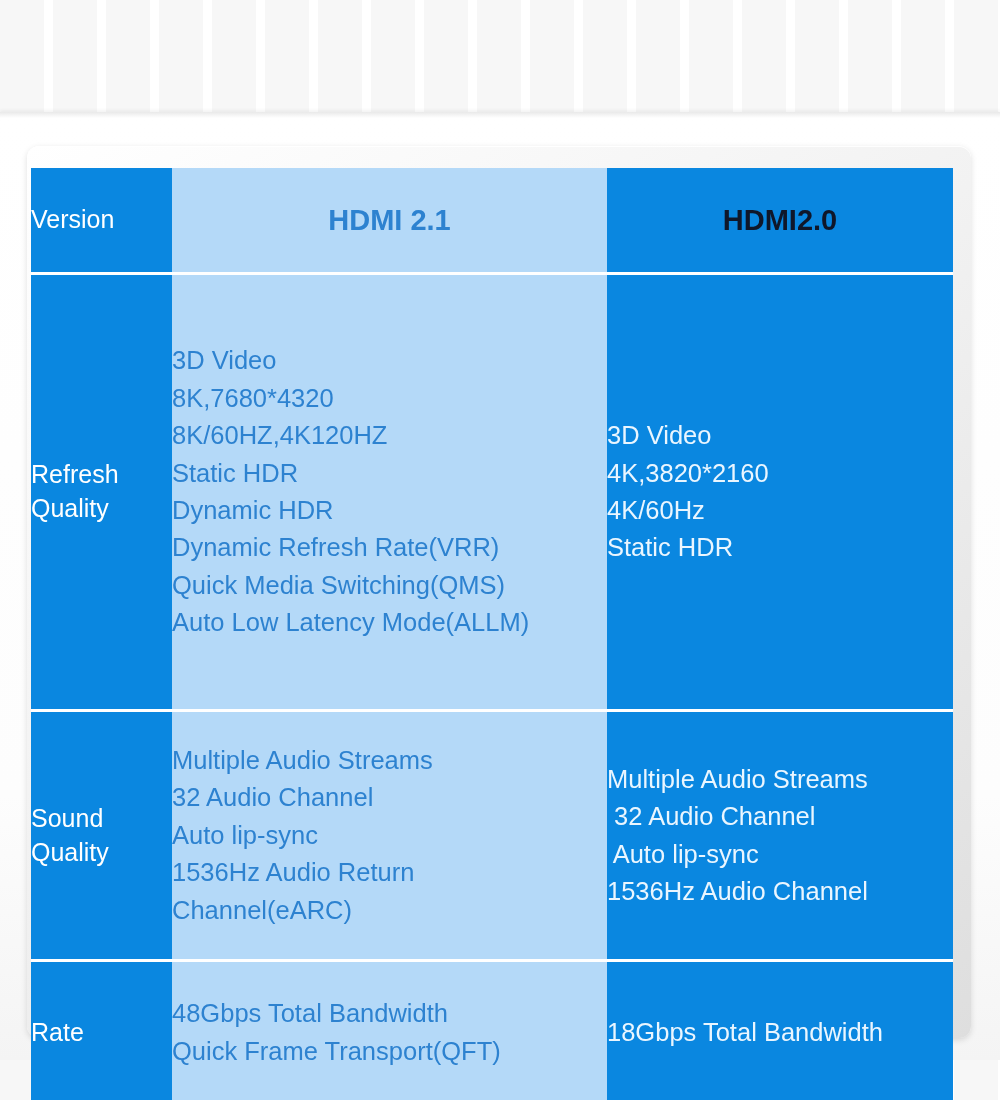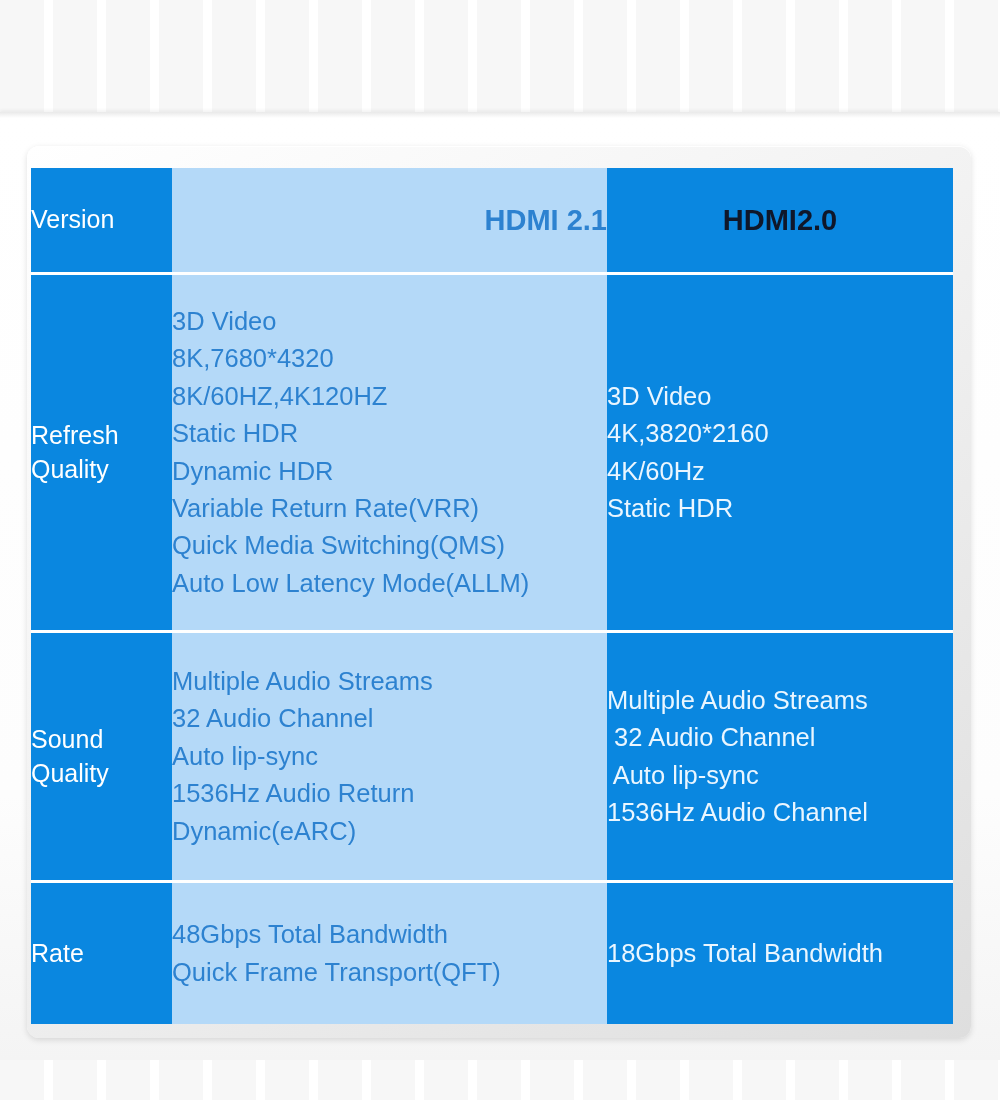--- a/index.html
+++ b/index.html
@@ -142,21 +142,21 @@
     box-sizing: border-box;
   }
 
   
   .header-row td { height: 104px; }
   .header-row .cell-label {
     font-size: 25px;
     font-weight: normal;
   }
   .header-row .cell-v21 {
-    text-align: right;
+    text-align: center;
     font-size: 29px;
     font-weight: bold;
     color: #2d82d0;
     padding-left: 0;
     padding-right: 0;
   }
   .header-row .cell-v20 {
     text-align: center;
     font-size: 29px;
     font-weight: bold;
@@ -173,21 +173,21 @@
   }
 
   
   .cell-label  { border-right: 2px solid #ffffff; }
   .cell-v21    { border-right: 2px solid #ffffff; }
 
   .lines { margin: 0; }
   .lines .ln { display: block; white-space: pre; }
 
   
-  .row-picture td { height: 355px; }
+  .row-picture td { height: 434px; }
   .row-sound   td { height: 247px; }
   .row-rate    td { height: 141px; }
 
   .v20-pad-1 { padding-left: 16px; }
 </style>
 </head>
 <body>
 
 <div id="page">
 
@@ -227,21 +227,21 @@
             <span class="ln">Quality</span>
           </span>
         </td>
         <td class="cell-v21">
           <span class="lines">
             <span class="ln">3D Video</span>
             <span class="ln">8K,7680*4320</span>
             <span class="ln">8K/60HZ,4K120HZ</span>
             <span class="ln">Static HDR</span>
             <span class="ln">Dynamic HDR</span>
-            <span class="ln">Variable Return Rate(VRR)</span>
+            <span class="ln">Dynamic Refresh Rate(VRR)</span>
             <span class="ln">Quick Media Switching(QMS)</span>
             <span class="ln">Auto Low Latency Mode(ALLM)</span>
           </span>
         </td>
         <td class="cell-v20 v20-pad-1">
           <span class="lines">
             <span class="ln">3D Video</span>
             <span class="ln">4K,3820*2160</span>
             <span class="ln">4K/60Hz</span>
             <span class="ln">Static HDR</span>
@@ -259,21 +259,21 @@
             <span class="ln">Sound</span>
             <span class="ln">Quality</span>
           </span>
         </td>
         <td class="cell-v21">
           <span class="lines">
             <span class="ln">Multiple Audio Streams</span>
             <span class="ln">32 Audio Channel</span>
             <span class="ln">Auto lip-sync</span>
             <span class="ln">1536Hz Audio Return</span>
-            <span class="ln">Dynamic(eARC)</span>
+            <span class="ln">Channel(eARC)</span>
           </span>
         </td>
         <td class="cell-v20 v20-pad-1">
           <span class="lines">
             <span class="ln">Multiple Audio Streams</span>
             <span class="ln"> 32 Audio Channel</span>
             <span class="ln"> Auto lip-sync</span>
             <span class="ln">1536Hz Audio Channel</span>
           </span>
         </td>

